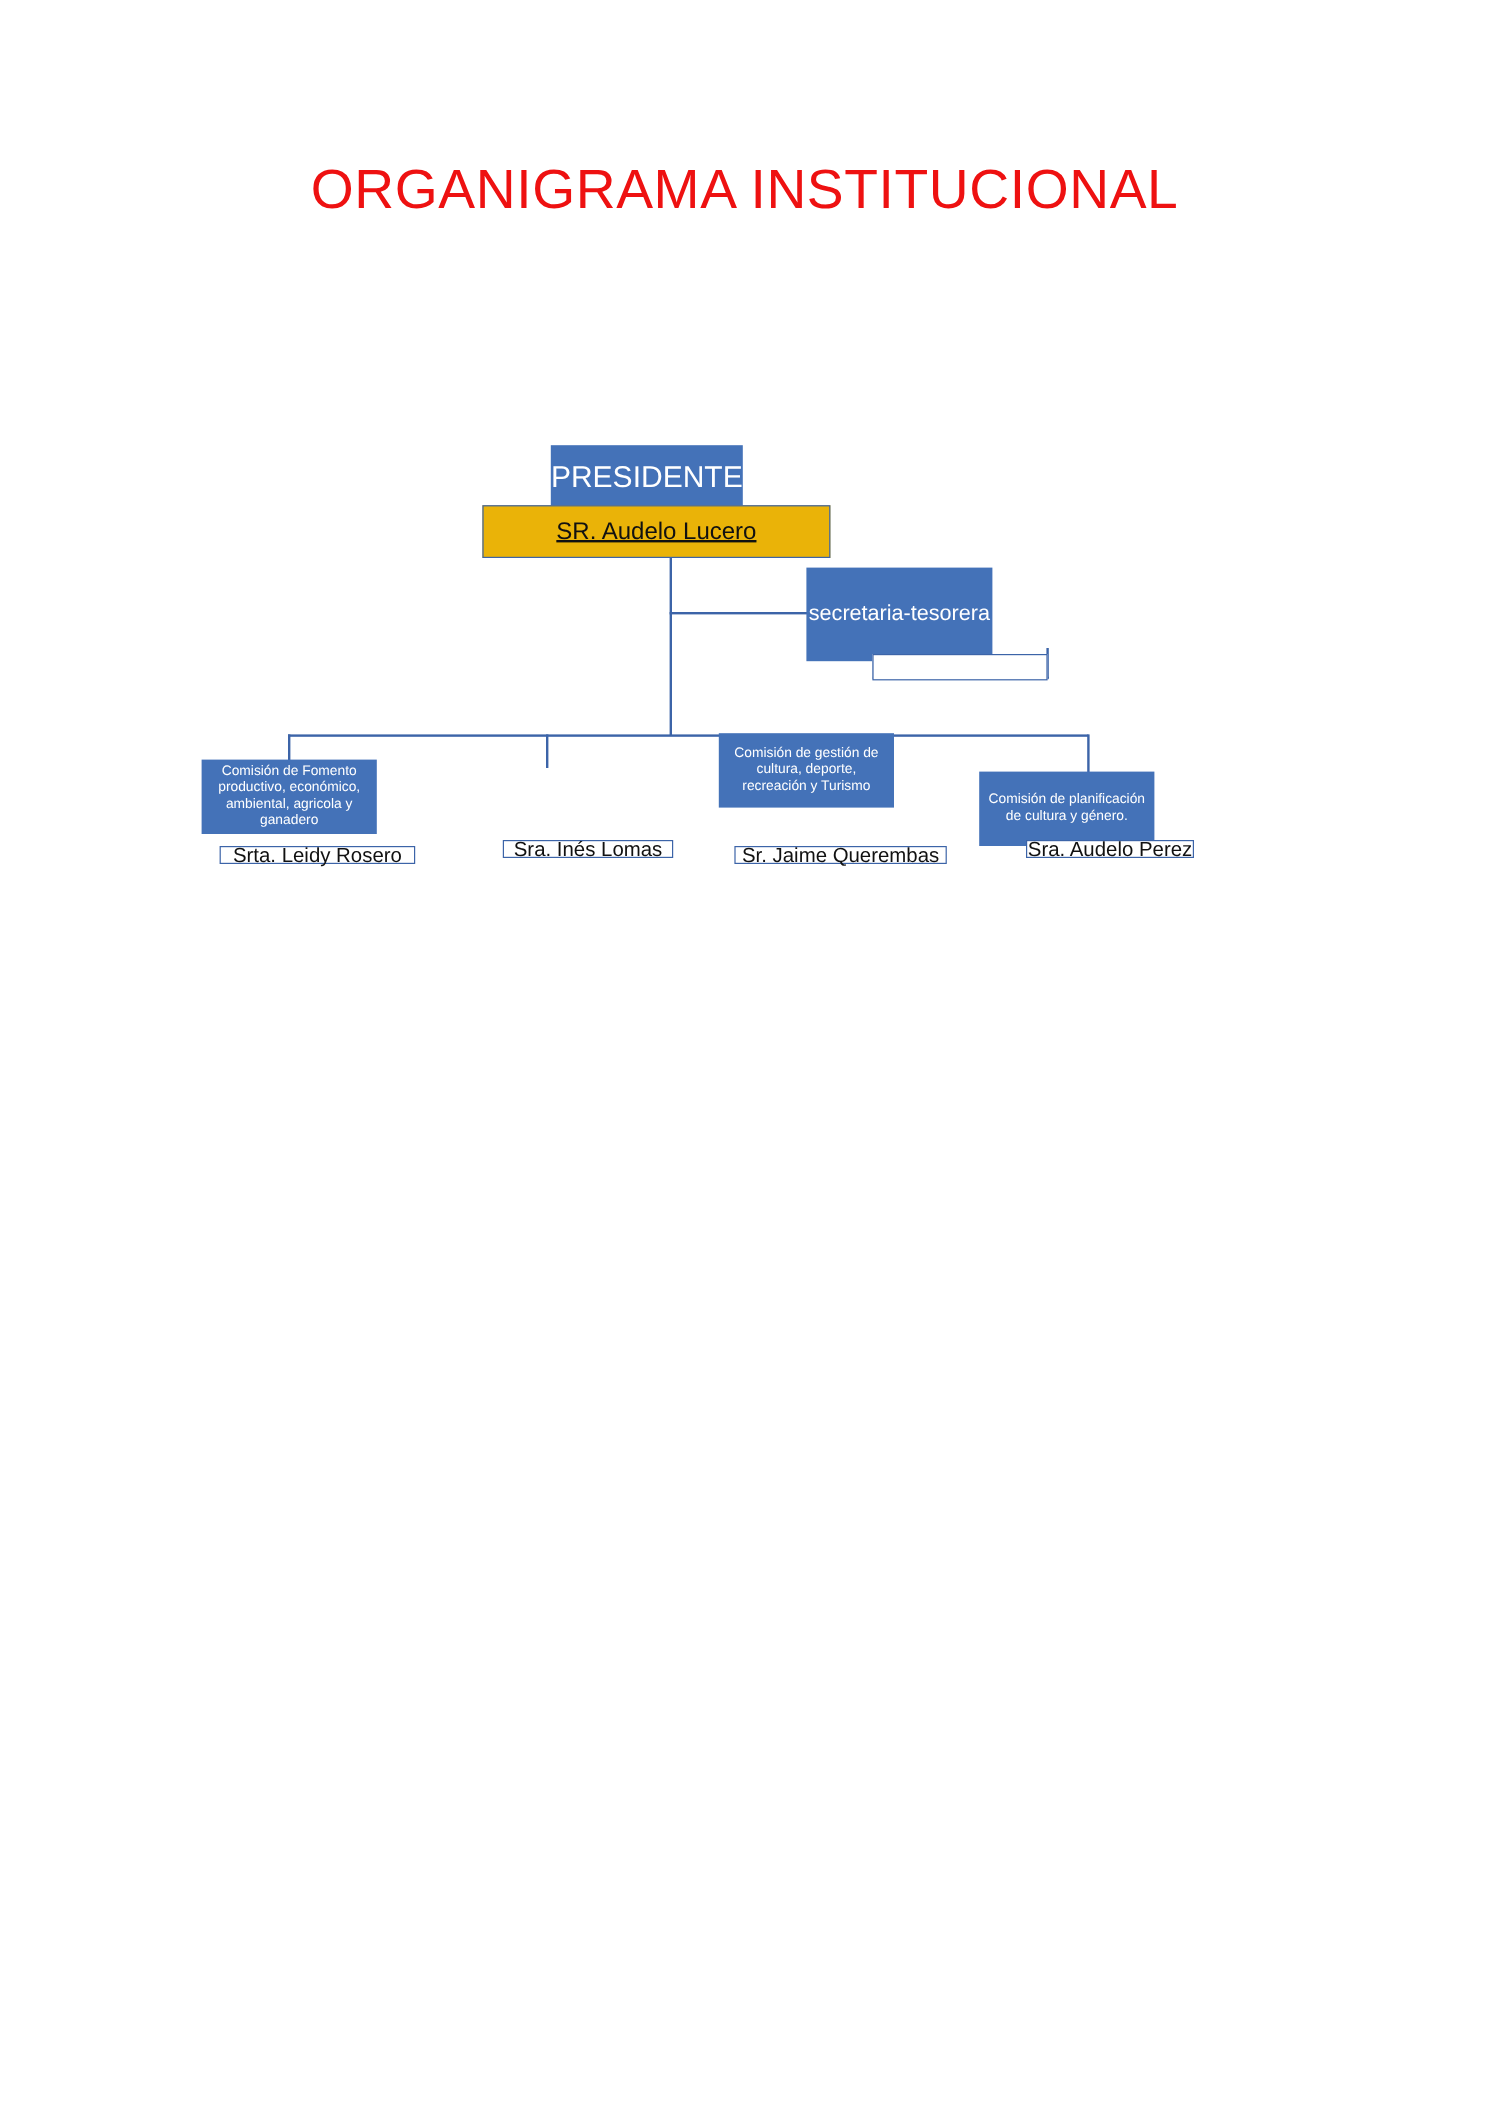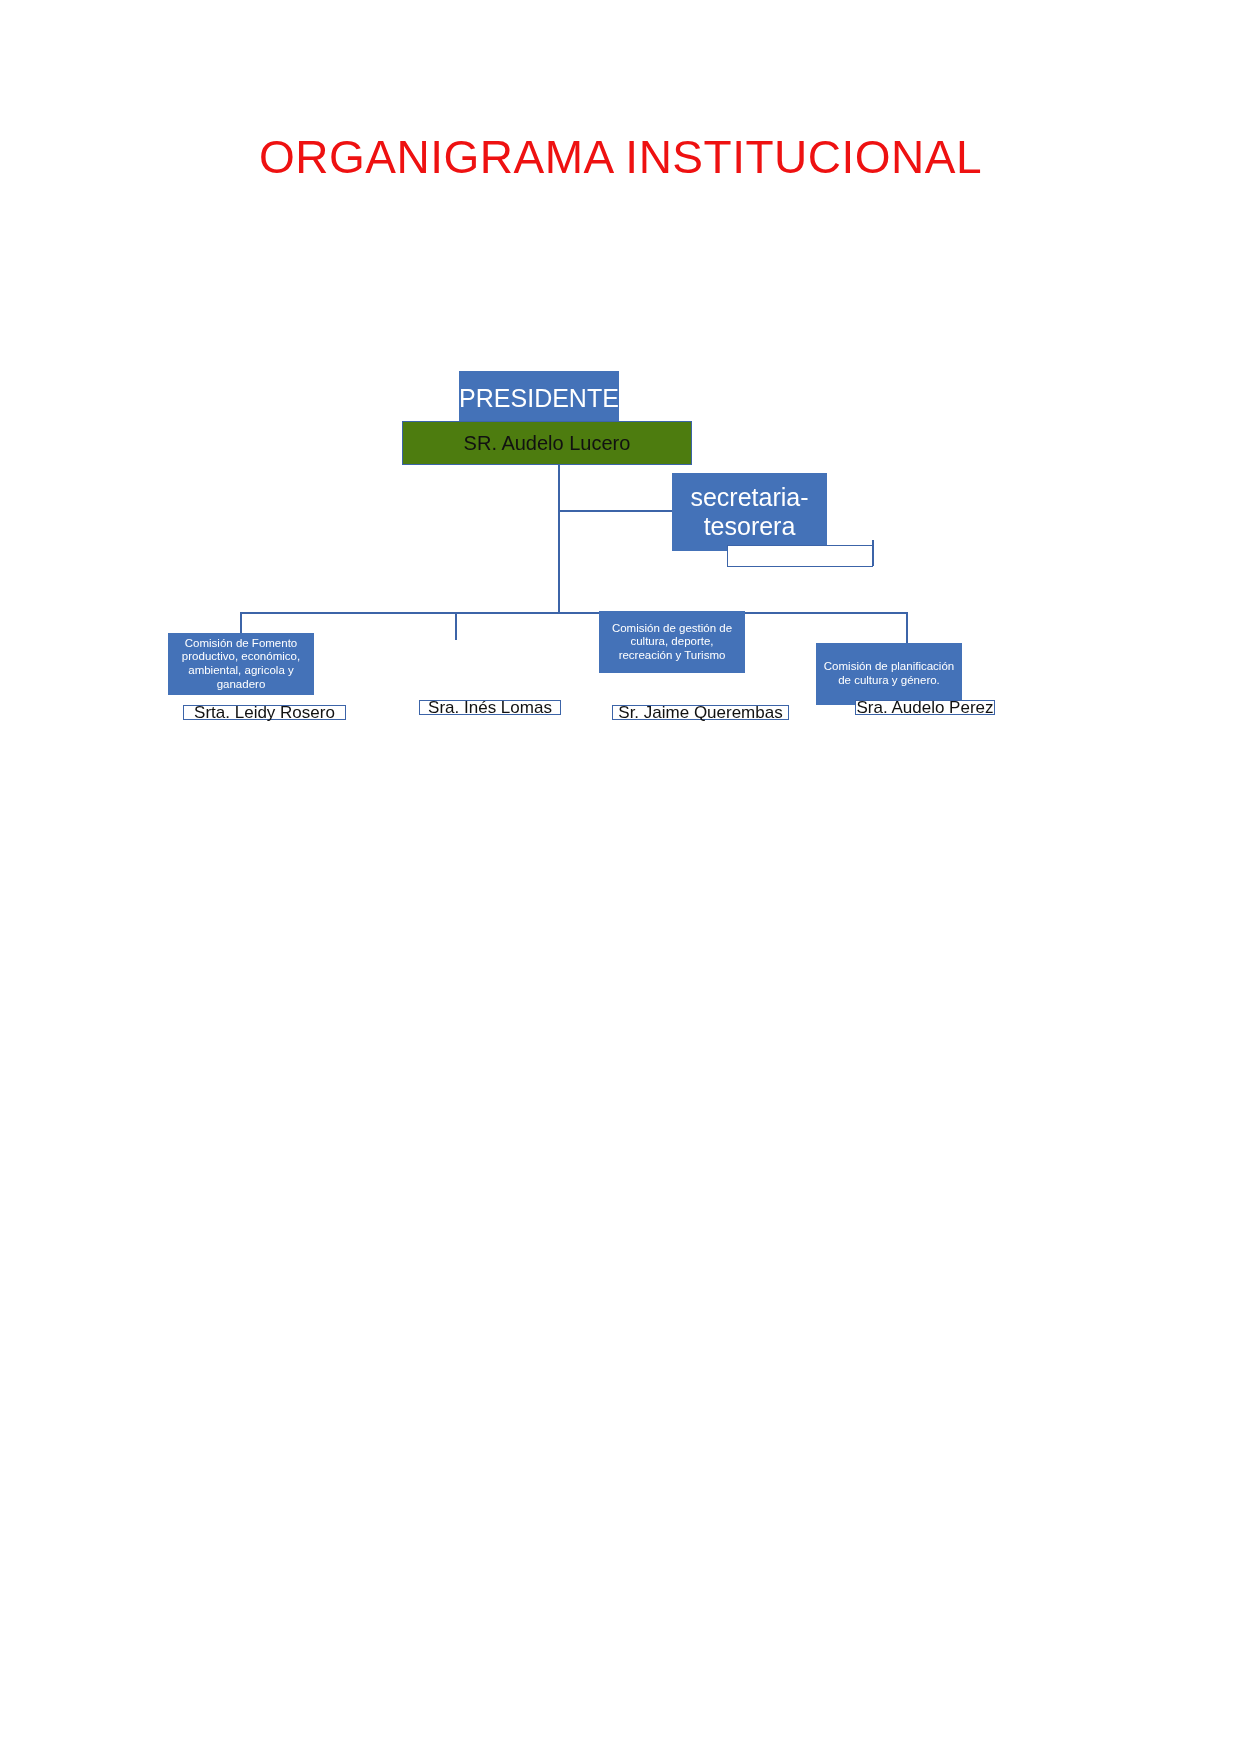--- a/index.html
+++ b/index.html
@@ -48,35 +48,35 @@
     position: absolute;
     background: #ffffff;
     border: 1px solid #3c64a8;
     color: #111111;
     display: flex;
     align-items: center;
     justify-content: center;
     text-align: center;
     font-family: "Liberation Sans", sans-serif;
   }
-  .name-box.tinted { background: #4d7c0f; }
+  .name-box.tinted { background: #eab308; text-decoration: underline; }
 
   
   .ln {
     position: absolute;
     background: #3c64a8;
   }
   .ln-v { width: 2px; }
   .ln-h { height: 2px; }
 
   
   #president-box     { left: 459px; top: 371px;  width: 160px; height: 56px; font-size: 25px; }
   #president-name    { left: 402px; top: 421px;  width: 290px; height: 44px; font-size: 20px; z-index: 5; }
 
-  #secretary-box     { left: 672px; top: 473px;  width: 155px; height: 78px; font-size: 25px; }
+  #secretary-box     { left: 672px; top: 473px;  width: 155px; height: 78px; font-size: 18px; }
   #secretary-name    { left: 727px; top: 545px;  width: 146px; height: 22px; z-index: 5; }
 
   .com-box   { width: 146px; height: 62px; font-size: 11.5px; padding: 3px 4px; }
   .com-name  { height: 15px; font-size: 17px; z-index: 5; }
 
   #com1-box  { left: 168px; top: 633px; }
   #com1-name { left: 183px; top: 705px; width: 163px; }
 
   #com2-box  { left: 383px; top: 638px; }
   #com2-name { left: 419px; top: 700px; width: 142px; }

